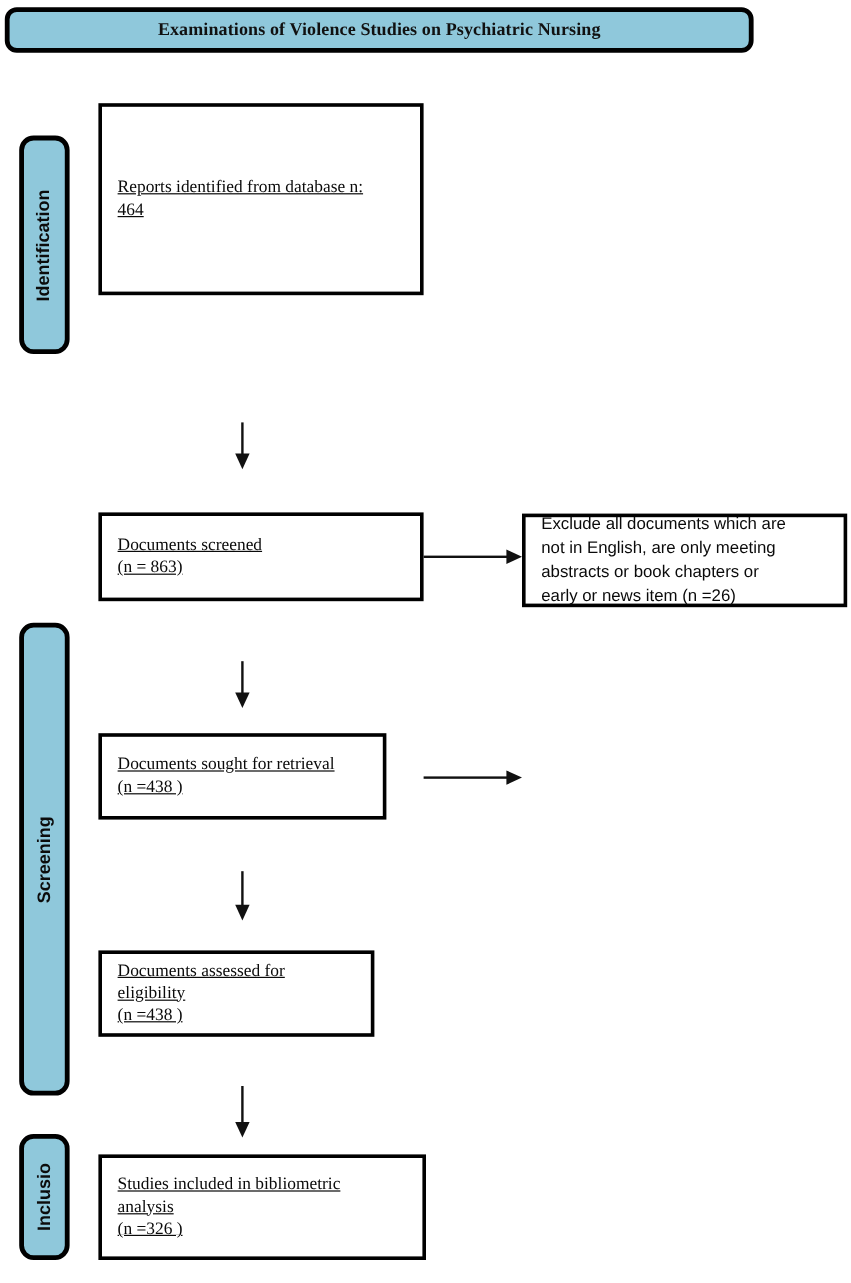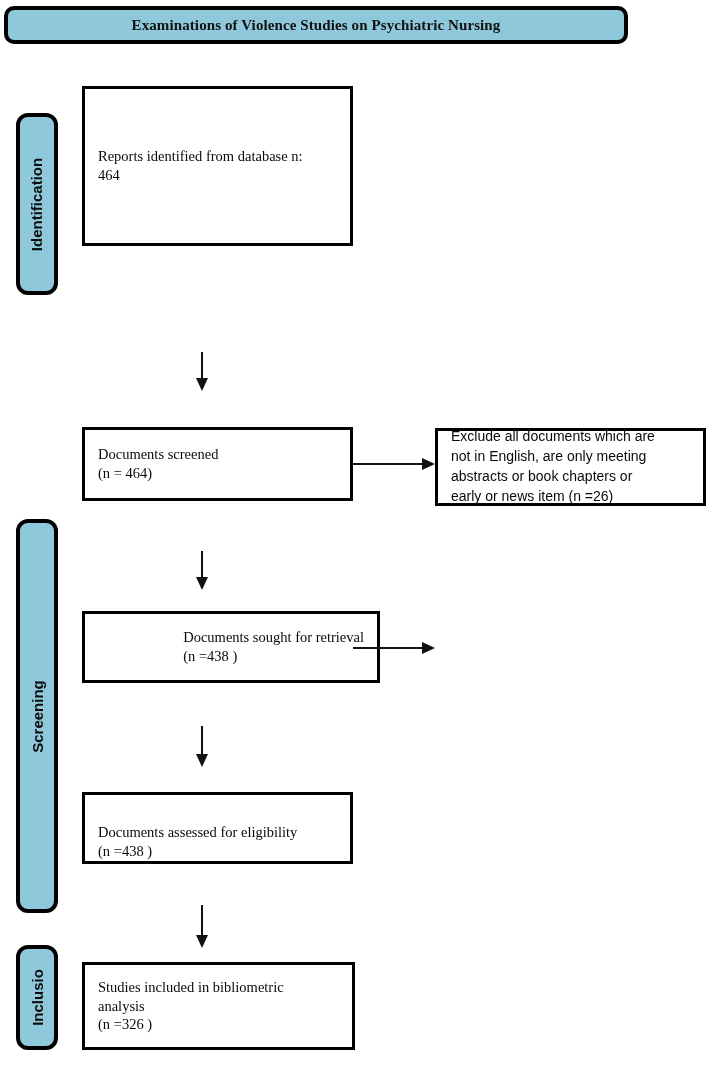--- a/index.html
+++ b/index.html
@@ -86,32 +86,33 @@
   .flow-box .box-text {
     display: block;
     padding: 0 13px;
     font-size: 14.5px;
     line-height: 1.30;
     color: #0a0a0a;
     white-space: pre-line;
   }
   .serif-box .box-text {
     font-family: "Liberation Serif", serif;
+    text-decoration: underline;
   }
   .sans-box .box-text {
     font-family: "Liberation Sans", sans-serif;
     font-size: 14px;
     line-height: 1.42;
   }
 
   
   #box-identified   { left: 82px;  top: 86px;  width: 271px; height: 160px; }
   #box-screened     { left: 82px;  top: 427px; width: 271px; height: 74px;  }
-  #box-sought       { left: 82px;  top: 611px; width: 298px; height: 72px; justify-content: flex-end;  }
-  #box-assessed     { left: 82px;  top: 792px; width: 271px; height: 72px; align-items: flex-end;  }
+  #box-sought       { left: 82px;  top: 611px; width: 240px; height: 72px;  }
+  #box-assessed     { left: 82px;  top: 792px; width: 230px; height: 72px;  }
   #box-included     { left: 82px;  top: 962px; width: 273px; height: 88px;  }
 
   
   #box-excluded     { left: 435px; top: 428px; width: 271px; height: 78px; }
   #box-notretrieved { left: 435px; top: 611px; width: 271px; height: 94px;  }
 
   
   .arrow-v {
     position: absolute;
     width: 13px;
@@ -201,21 +202,21 @@
     <span class="phase-label">Inclusio</span>
   </div>
 
   <div class="flow-box serif-box" id="box-identified">
     <span class="box-text">Reports identified from database n:
 464</span>
   </div>
 
   <div class="flow-box serif-box" id="box-screened">
     <span class="box-text">Documents screened
-(n = 464)</span>
+(n = 863)</span>
   </div>
 
   <div class="flow-box serif-box" id="box-sought">
     <span class="box-text">Documents sought for retrieval
 (n =438 )</span>
   </div>
 
   <div class="flow-box serif-box" id="box-assessed">
     <span class="box-text">Documents assessed for eligibility
 (n =438 )</span>

